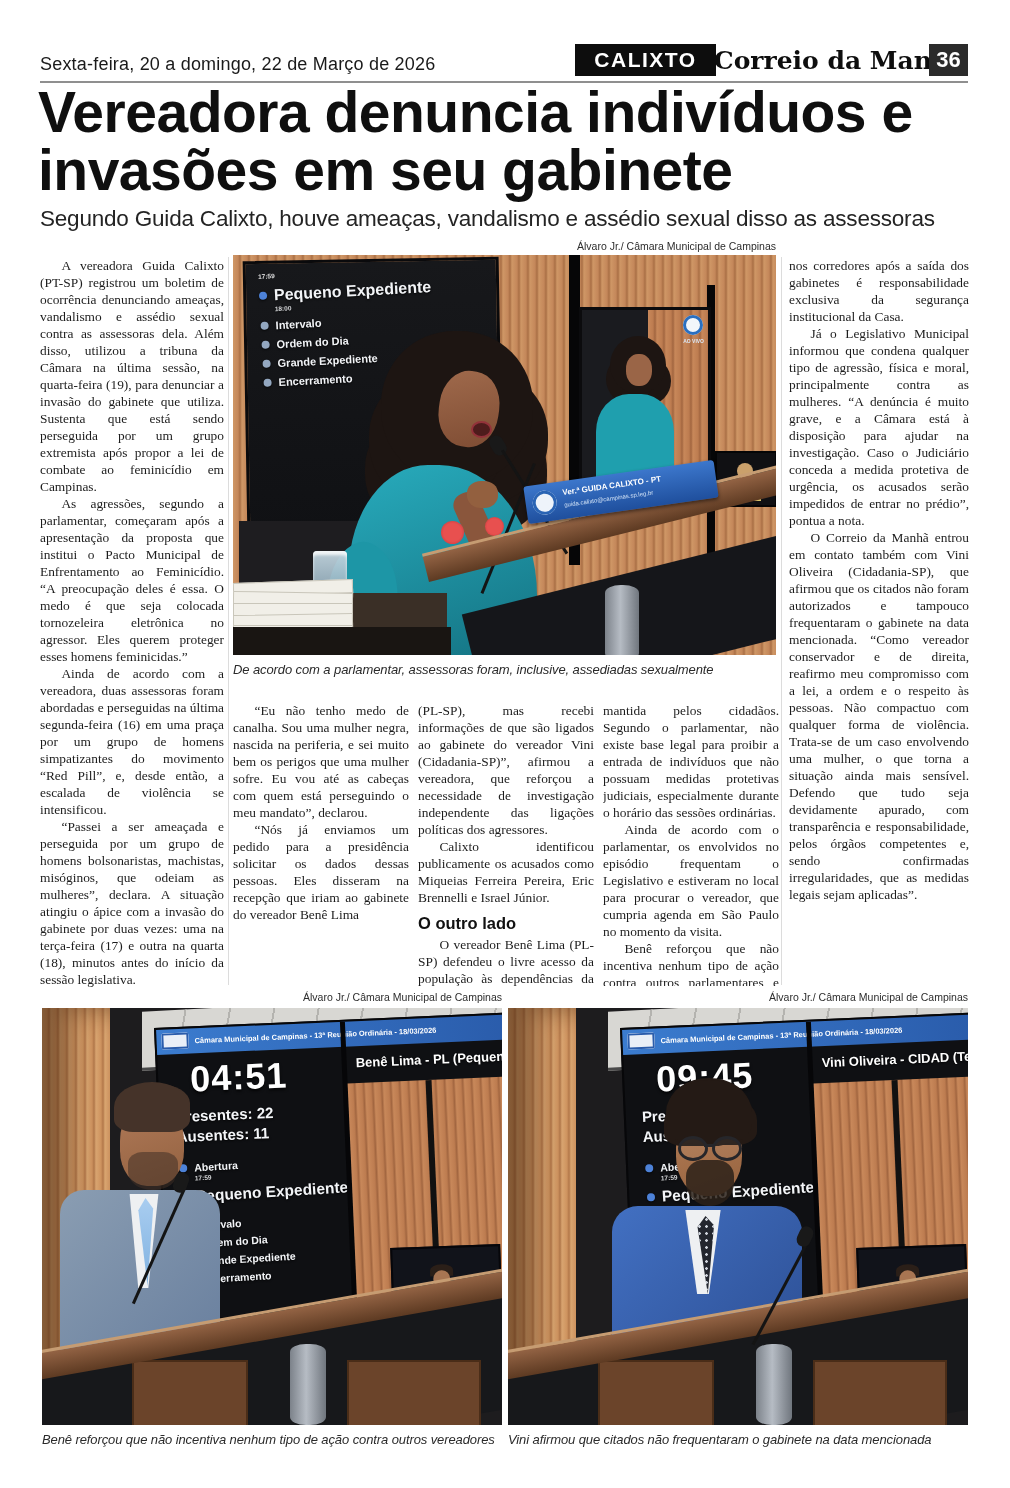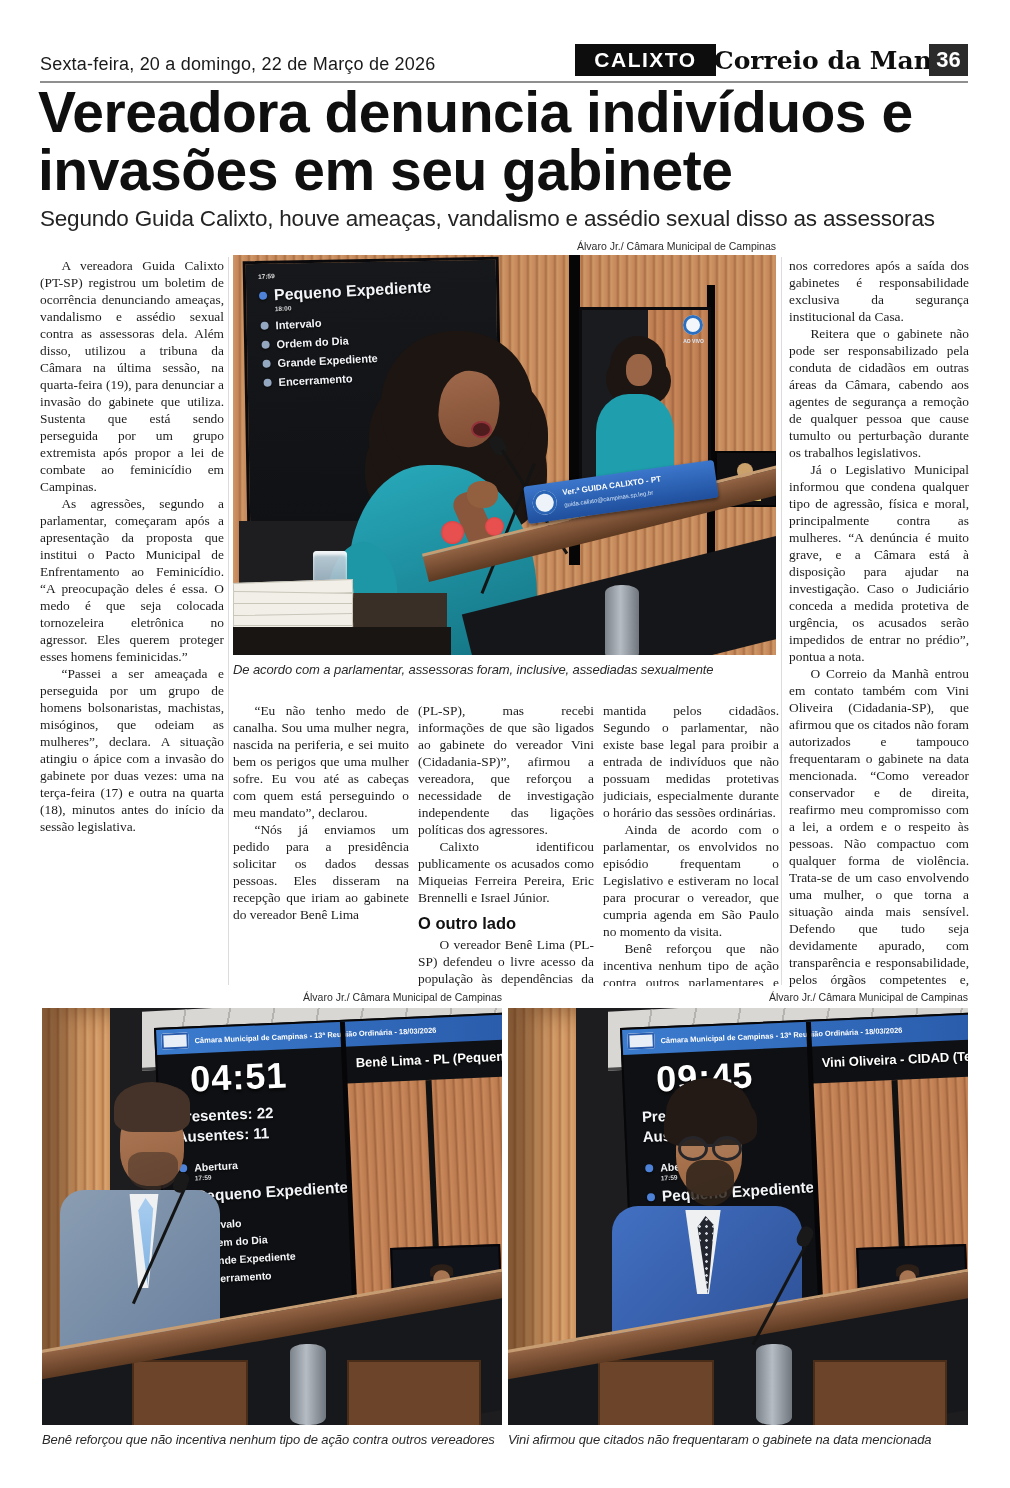--- a/index.html
+++ b/index.html
@@ -266,20 +266,21 @@
   </div>
 
   <div class="abs caption" style="left:233px;top:662px;width:543px;">De acordo com a parlamentar, assessoras foram, inclusive, assediadas sexualmente</div>
 
   <div class="abs colrule" style="left:228px;top:257px;height:728px;"></div>
   <div class="abs colrule" style="left:781px;top:257px;height:728px;"></div>
 
   <div class="abs bodycol" style="left:40px;top:257px;width:184px;height:730px;">
     <p>A vereadora Guida Calixto (PT-SP) registrou um boletim de ocorrência denunciando ameaças, vandalismo e assédio sexual contra as assessoras dela. Além disso, utilizou a tribuna da Câmara na última sessão, na quarta-feira (19), para denunciar a invasão do gabinete que utiliza. Sustenta que está sendo perseguida por um grupo extremista após propor a lei de combate ao feminicídio em Campinas.</p>
     <p>As agressões, segundo a parlamentar, começaram após a apresentação da proposta que institui o Pacto Municipal de Enfrentamento ao Feminicídio. “A preocupação deles é essa. O medo é que seja colocada tornozeleira eletrônica no agressor. Eles querem proteger esses homens feminicidas.”</p>
+    <p>Ainda de acordo com a vereadora, duas assessoras foram abordadas e perseguidas na última segunda-feira (16) em uma praça por um grupo de homens simpatizantes do movimento “Red Pill”, e, desde então, a escalada de violência se intensificou.</p>
     <p>“Passei a ser ameaçada e perseguida por um grupo de homens bolsonaristas, machistas, misóginos, que odeiam as mulheres”, declara. A situação atingiu o ápice com a invasão do gabinete por duas vezes: uma na terça-feira (17) e outra na quarta (18), minutos antes do início da sessão legislativa.</p>
 
   </div>
 
   <div class="abs bodycol" style="left:233px;top:702px;width:176px;height:284px;">
     <p>“Eu não tenho medo de canalha. Sou uma mulher negra, nascida na periferia, e sei muito bem os perigos que uma mulher sofre. Eu vou até as cabeças com quem está perseguindo o meu mandato”, declarou.</p>
     <p>“Nós já enviamos um pedido para a presidência solicitar os dados dessas pessoas. Eles disseram na recepção que iriam ao gabinete do vereador Benê Lima</p>
   </div>
 
   <div class="abs bodycol" style="left:418px;top:702px;width:176px;height:284px;">
@@ -290,21 +291,20 @@
   </div>
 
   <div class="abs bodycol" style="left:603px;top:702px;width:176px;height:284px;">
     <p class="noindent">mantida pelos cidadãos. Segundo o parlamentar, não existe base legal para proibir a entrada de indivíduos que não possuam medidas protetivas judiciais, especialmente durante o horário das sessões ordinárias.</p>
     <p>Ainda de acordo com o parlamentar, os envolvidos no episódio frequentam o Legislativo e estiveram no local para procurar o vereador, que cumpria agenda em São Paulo no momento da visita.</p>
     <p>Benê reforçou que não incentiva nenhum tipo de ação contra outros parlamentares e que o controle da circulação de pessoas</p>
   </div>
 
   <div class="abs bodycol" style="left:789px;top:257px;width:180px;height:732px;">
     <p class="noindent">nos corredores após a saída dos gabinetes é responsabilidade exclusiva da segurança institucional da Casa.</p>
-    <p>Reitera que o gabinete não pode ser responsabilizado pela conduta de cidadãos em outras áreas da Câmara, cabendo aos agentes de segurança a remoção de qualquer pessoa que cause tumulto ou perturbação durante os trabalhos legislativos.</p>
     <p>Já o Legislativo Municipal informou que condena qualquer tipo de agressão, física e moral, principalmente contra as mulheres. “A denúncia é muito grave, e a Câmara está à disposição para ajudar na investigação. Caso o Judiciário conceda a medida protetiva de urgência, os acusados serão impedidos de entrar no prédio”, pontua a nota.</p>
     <p>O Correio da Manhã entrou em contato também com Vini Oliveira (Cidadania-SP), que afirmou que os citados não foram autorizados e tampouco frequentaram o gabinete na data mencionada. “Como vereador conservador e de direita, reafirmo meu compromisso com a lei, a ordem e o respeito às pessoas. Não compactuo com qualquer forma de violência. Trata-se de um caso envolvendo uma mulher, o que torna a situação ainda mais sensível. Defendo que tudo seja devidamente apurado, com transparência e responsabilidade, pelos órgãos competentes e, sendo confirmadas irregularidades, que as medidas legais sejam aplicadas”.</p>
   </div>
 
   <div class="abs credit" style="left:42px;top:991px;width:460px;">Álvaro Jr./ Câmara Municipal de Campinas</div>
   <div class="abs credit" style="left:508px;top:991px;width:460px;">Álvaro Jr./ Câmara Municipal de Campinas</div>
 
   <div class="bp p1 photo" style="left:42px;top:1008px;width:460px;height:417px;">
     <div class="wood-left"></div>
     <div class="ceiling"></div>

